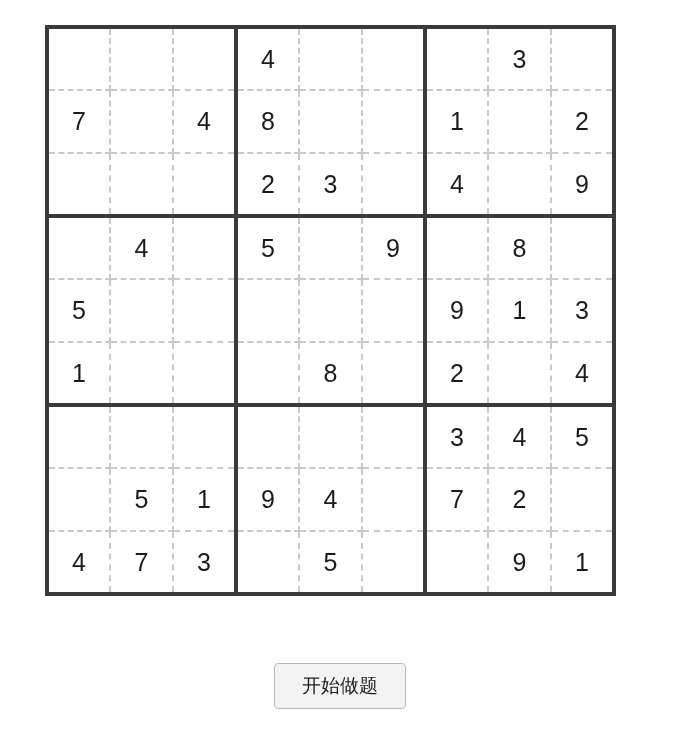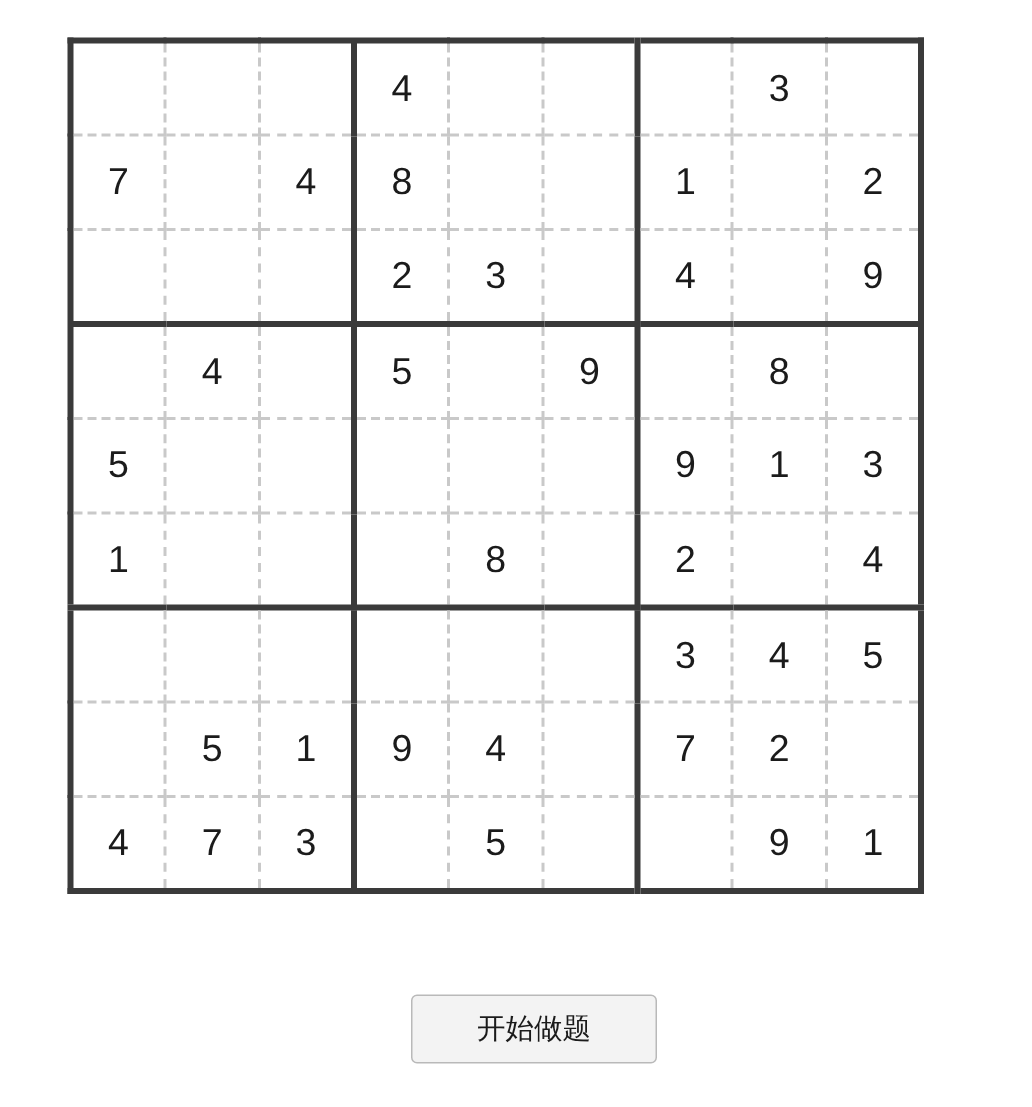--- a/index.html
+++ b/index.html
@@ -57,21 +57,21 @@
   table.sudoku td.last-col {
     border-right: 0;
   }
   table.sudoku td.last-row {
     border-bottom: 0;
   }
   .start-btn {
     position: absolute;
     left: 274px;
     top: 663px;
-    width: 164px;
+    width: 132px;
     height: 46px;
     background: #f3f3f3;
     border: 1px solid #b9b9b9;
     border-radius: 4px;
     color: #1b1b1b;
     font-size: 19px;
     font-family: "Liberation Sans", sans-serif;
     cursor: pointer;
     display: flex;
     align-items: center;

